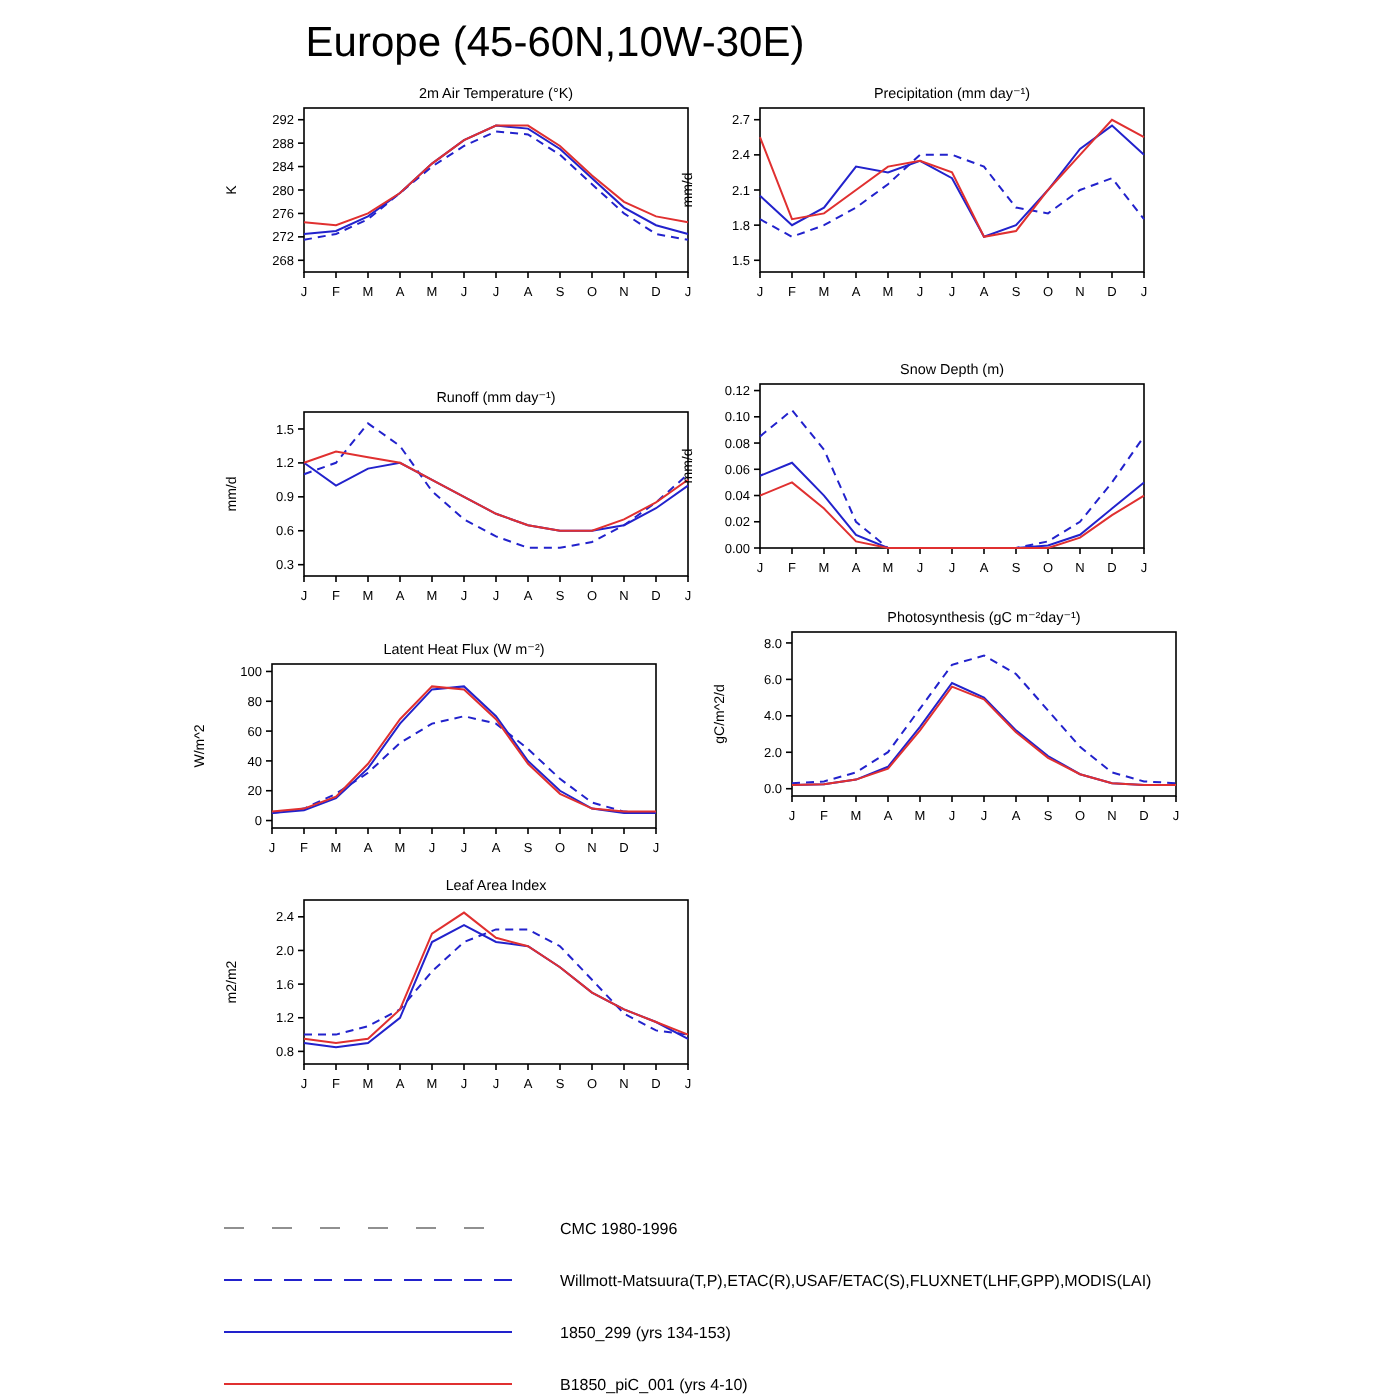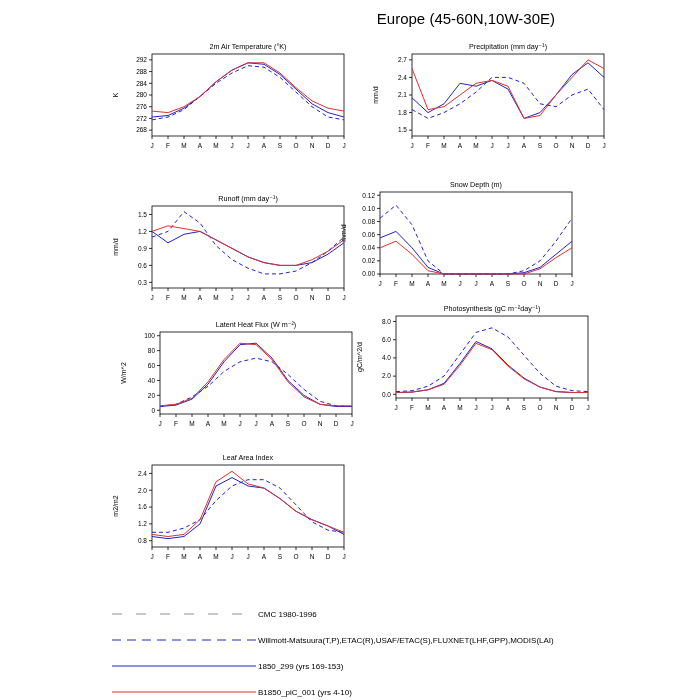--- a/index.html
+++ b/index.html
@@ -1,23 +1,23 @@
 <!DOCTYPE html>
 <html><head>
 <meta charset="utf-8">
 <style>
   html,body{margin:0;padding:0;background:#ffffff;}
   body{width:700px;height:700px;position:relative;font-family:"Liberation Sans","DejaVu Sans",sans-serif;color:#000;}
-  .fig-title{position:absolute;top:10px;left:0;width:555px;text-align:right;font-size:15px;}
+  .fig-title{position:absolute;top:10px;left:0;width:555px;text-align:center;font-size:21px;}
   .chart{position:absolute;width:240px;height:132px;text-align:center;}
   svg text{font-family:"Liberation Sans","DejaVu Sans",sans-serif;}
   .legend{position:absolute;left:110px;top:601px;}
   .legend-row{display:flex;align-items:center;height:26px;}
   .legend-row svg{flex:0 0 auto;}
-  .legend-label{font-size:8px;white-space:nowrap;}
+  .legend-label{margin-left:22px;font-size:8px;white-space:nowrap;}
 </style>
 </head>
 <body>
 
 <div>
   <div class="fig-title">Europe (45-60N,10W-30E)</div>
 
   <div class="chart" style="left:108px;top:40px"><svg width="240" height="132" viewBox="0 0 240 132">
         <rect x="44" y="14" width="192" height="82" fill="none" stroke="#000" stroke-width="0.8"></rect>
         <text x="140" y="9" text-anchor="middle" font-size="7.2" fill="#000">2m Air Temperature (°K)</text>
@@ -59,21 +59,21 @@
         <line x1="204" y1="96" x2="204" y2="99" stroke="#000" stroke-width="0.8"></line>
         <text x="204" y="108" text-anchor="middle" font-size="6.5" fill="#000">N</text>
         <line x1="220" y1="96" x2="220" y2="99" stroke="#000" stroke-width="0.8"></line>
         <text x="220" y="108" text-anchor="middle" font-size="6.5" fill="#000">D</text>
         <line x1="236" y1="96" x2="236" y2="99" stroke="#000" stroke-width="0.8"></line>
         <text x="236" y="108" text-anchor="middle" font-size="6.5" fill="#000">J</text>
         <polyline points="44.0,79.9 60.0,77.0 76.0,69.6 92.0,56.5 108.0,43.3 124.0,33.0 140.0,25.7 156.0,27.2 172.0,37.4 188.0,52.1 204.0,66.7 220.0,77.0 236.0,79.9" fill="none" stroke="#2222cc" stroke-width="1" stroke-dasharray="4 3"></polyline>
         <polyline points="44.0,77.0 60.0,75.5 76.0,68.2 92.0,56.5 108.0,41.8 124.0,30.1 140.0,22.8 156.0,24.3 172.0,34.5 188.0,49.1 204.0,63.8 220.0,72.6 236.0,77.0" fill="none" stroke="#2222cc" stroke-width="1"></polyline>
         <polyline points="44.0,71.1 60.0,72.6 76.0,66.7 92.0,56.5 108.0,41.8 124.0,30.1 140.0,22.8 156.0,22.8 172.0,33.0 188.0,47.7 204.0,60.9 220.0,68.2 236.0,71.1" fill="none" stroke="#e03030" stroke-width="1"></polyline>
       </svg></div>
-  <div class="chart" style="left:368px;top:40px"><svg width="240" height="132" viewBox="0 0 240 132">
+  <div class="chart" style="left:336px;top:40px"><svg width="240" height="132" viewBox="0 0 240 132">
         <rect x="44" y="14" width="192" height="82" fill="none" stroke="#000" stroke-width="0.8"></rect>
         <text x="140" y="9" text-anchor="middle" font-size="7.2" fill="#000">Precipitation (mm day⁻¹)</text>
         <text x="10" y="55" text-anchor="middle" font-size="7" transform="rotate(-90 10 55)" fill="#000">mm/d</text>
         <line x1="41" y1="90.14285714285714" x2="44" y2="90.14285714285714" stroke="#000" stroke-width="0.8"></line>
         <text x="39" y="92.44285714285714" text-anchor="end" font-size="6.5" fill="#000">1.5</text>
         <line x1="41" y1="72.57142857142856" x2="44" y2="72.57142857142856" stroke="#000" stroke-width="0.8"></line>
         <text x="39" y="74.87142857142855" text-anchor="end" font-size="6.5" fill="#000">1.8</text>
         <line x1="41" y1="54.999999999999986" x2="44" y2="54.999999999999986" stroke="#000" stroke-width="0.8"></line>
         <text x="39" y="57.29999999999998" text-anchor="end" font-size="6.5" fill="#000">2.1</text>
         <line x1="41" y1="37.42857142857142" x2="44" y2="37.42857142857142" stroke="#000" stroke-width="0.8"></line>
@@ -195,21 +195,21 @@
         <line x1="204" y1="96" x2="204" y2="99" stroke="#000" stroke-width="0.8"></line>
         <text x="204" y="108" text-anchor="middle" font-size="6.5" fill="#000">N</text>
         <line x1="220" y1="96" x2="220" y2="99" stroke="#000" stroke-width="0.8"></line>
         <text x="220" y="108" text-anchor="middle" font-size="6.5" fill="#000">D</text>
         <line x1="236" y1="96" x2="236" y2="99" stroke="#000" stroke-width="0.8"></line>
         <text x="236" y="108" text-anchor="middle" font-size="6.5" fill="#000">J</text>
         <polyline points="44.0,40.2 60.0,27.1 76.0,46.8 92.0,82.9 108.0,96.0 124.0,96.0 140.0,96.0 156.0,96.0 172.0,96.0 188.0,92.7 204.0,82.9 220.0,63.2 236.0,40.2" fill="none" stroke="#2222cc" stroke-width="1" stroke-dasharray="4 3"></polyline>
         <polyline points="44.0,59.9 60.0,53.4 76.0,69.8 92.0,89.4 108.0,96.0 124.0,96.0 140.0,96.0 156.0,96.0 172.0,96.0 188.0,94.7 204.0,89.4 220.0,76.3 236.0,63.2" fill="none" stroke="#2222cc" stroke-width="1"></polyline>
         <polyline points="44.0,69.8 60.0,63.2 76.0,76.3 92.0,92.7 108.0,96.0 124.0,96.0 140.0,96.0 156.0,96.0 172.0,96.0 188.0,96.0 204.0,90.8 220.0,79.6 236.0,69.8" fill="none" stroke="#e03030" stroke-width="1"></polyline>
       </svg></div>
-  <div class="chart" style="left:116px;top:318px"><svg width="240" height="132" viewBox="0 0 240 132">
+  <div class="chart" style="left:92px;top:318px"><svg width="240" height="132" viewBox="0 0 240 132">
         <rect x="44" y="14" width="192" height="82" fill="none" stroke="#000" stroke-width="0.8"></rect>
         <text x="140" y="9" text-anchor="middle" font-size="7.2" fill="#000">Latent Heat Flux (W m⁻²)</text>
         <text x="10" y="55" text-anchor="middle" font-size="7" transform="rotate(-90 10 55)" fill="#000">W/m^2</text>
         <line x1="41" y1="92.27272727272727" x2="44" y2="92.27272727272727" stroke="#000" stroke-width="0.8"></line>
         <text x="39" y="94.57272727272726" text-anchor="end" font-size="6.5" fill="#000">0</text>
         <line x1="41" y1="77.36363636363636" x2="44" y2="77.36363636363636" stroke="#000" stroke-width="0.8"></line>
         <text x="39" y="79.66363636363636" text-anchor="end" font-size="6.5" fill="#000">20</text>
         <line x1="41" y1="62.45454545454545" x2="44" y2="62.45454545454545" stroke="#000" stroke-width="0.8"></line>
         <text x="39" y="64.75454545454545" text-anchor="end" font-size="6.5" fill="#000">40</text>
         <line x1="41" y1="47.54545454545455" x2="44" y2="47.54545454545455" stroke="#000" stroke-width="0.8"></line>
@@ -285,21 +285,21 @@
         <line x1="204" y1="96" x2="204" y2="99" stroke="#000" stroke-width="0.8"></line>
         <text x="204" y="108" text-anchor="middle" font-size="6.5" fill="#000">N</text>
         <line x1="220" y1="96" x2="220" y2="99" stroke="#000" stroke-width="0.8"></line>
         <text x="220" y="108" text-anchor="middle" font-size="6.5" fill="#000">D</text>
         <line x1="236" y1="96" x2="236" y2="99" stroke="#000" stroke-width="0.8"></line>
         <text x="236" y="108" text-anchor="middle" font-size="6.5" fill="#000">J</text>
         <polyline points="44.0,89.6 60.0,88.7 76.0,84.2 92.0,74.1 108.0,52.3 124.0,30.4 140.0,25.8 156.0,35.0 172.0,53.2 188.0,71.4 204.0,84.2 220.0,88.7 236.0,89.6" fill="none" stroke="#2222cc" stroke-width="1" stroke-dasharray="4 3"></polyline>
         <polyline points="44.0,90.5 60.0,90.1 76.0,87.8 92.0,81.4 108.0,61.4 124.0,39.5 140.0,46.8 156.0,63.2 172.0,76.0 188.0,85.1 204.0,89.6 220.0,90.5 236.0,90.5" fill="none" stroke="#2222cc" stroke-width="1"></polyline>
         <polyline points="44.0,90.5 60.0,90.1 76.0,87.8 92.0,82.3 108.0,63.2 124.0,41.3 140.0,47.7 156.0,64.1 172.0,76.9 188.0,85.1 204.0,89.6 220.0,90.5 236.0,90.5" fill="none" stroke="#e03030" stroke-width="1"></polyline>
       </svg></div>
-  <div class="chart" style="left:108px;top:451px"><svg width="240" height="132" viewBox="0 0 240 132">
+  <div class="chart" style="left:108px;top:436px"><svg width="240" height="132" viewBox="0 0 240 132">
         <rect x="44" y="14" width="192" height="82" fill="none" stroke="#000" stroke-width="0.8"></rect>
         <text x="140" y="9" text-anchor="middle" font-size="7.2" fill="#000">Leaf Area Index</text>
         <text x="10" y="55" text-anchor="middle" font-size="7" transform="rotate(-90 10 55)" fill="#000">m2/m2</text>
         <line x1="41" y1="89.6923076923077" x2="44" y2="89.6923076923077" stroke="#000" stroke-width="0.8"></line>
         <text x="39" y="91.99230769230769" text-anchor="end" font-size="6.5" fill="#000">0.8</text>
         <line x1="41" y1="72.87179487179488" x2="44" y2="72.87179487179488" stroke="#000" stroke-width="0.8"></line>
         <text x="39" y="75.17179487179487" text-anchor="end" font-size="6.5" fill="#000">1.2</text>
         <line x1="41" y1="56.05128205128205" x2="44" y2="56.05128205128205" stroke="#000" stroke-width="0.8"></line>
         <text x="39" y="58.35128205128205" text-anchor="end" font-size="6.5" fill="#000">1.6</text>
         <line x1="41" y1="39.23076923076923" x2="44" y2="39.23076923076923" stroke="#000" stroke-width="0.8"></line>
@@ -347,21 +347,21 @@
     <div class="legend-row">
       <svg width="148" height="10">
           <line x1="2" y1="5" x2="146" y2="5" stroke-width="1" stroke="#2222cc" stroke-dasharray="9 6"></line>
         </svg>
       <span class="legend-label">Willmott-Matsuura(T,P),ETAC(R),USAF/ETAC(S),FLUXNET(LHF,GPP),MODIS(LAI)</span>
     </div>
     <div class="legend-row">
       <svg width="148" height="10">
           <line x1="2" y1="5" x2="146" y2="5" stroke-width="1" stroke="#2222cc"></line>
         </svg>
-      <span class="legend-label">1850_299 (yrs 169-153)</span>
+      <span class="legend-label">1850_299 (yrs 134-153)</span>
     </div>
     <div class="legend-row">
       <svg width="148" height="10">
           <line x1="2" y1="5" x2="146" y2="5" stroke-width="1" stroke="#e03030"></line>
         </svg>
       <span class="legend-label">B1850_piC_001 (yrs 4-10)</span>
     </div>
   </div>
 </div>
 

